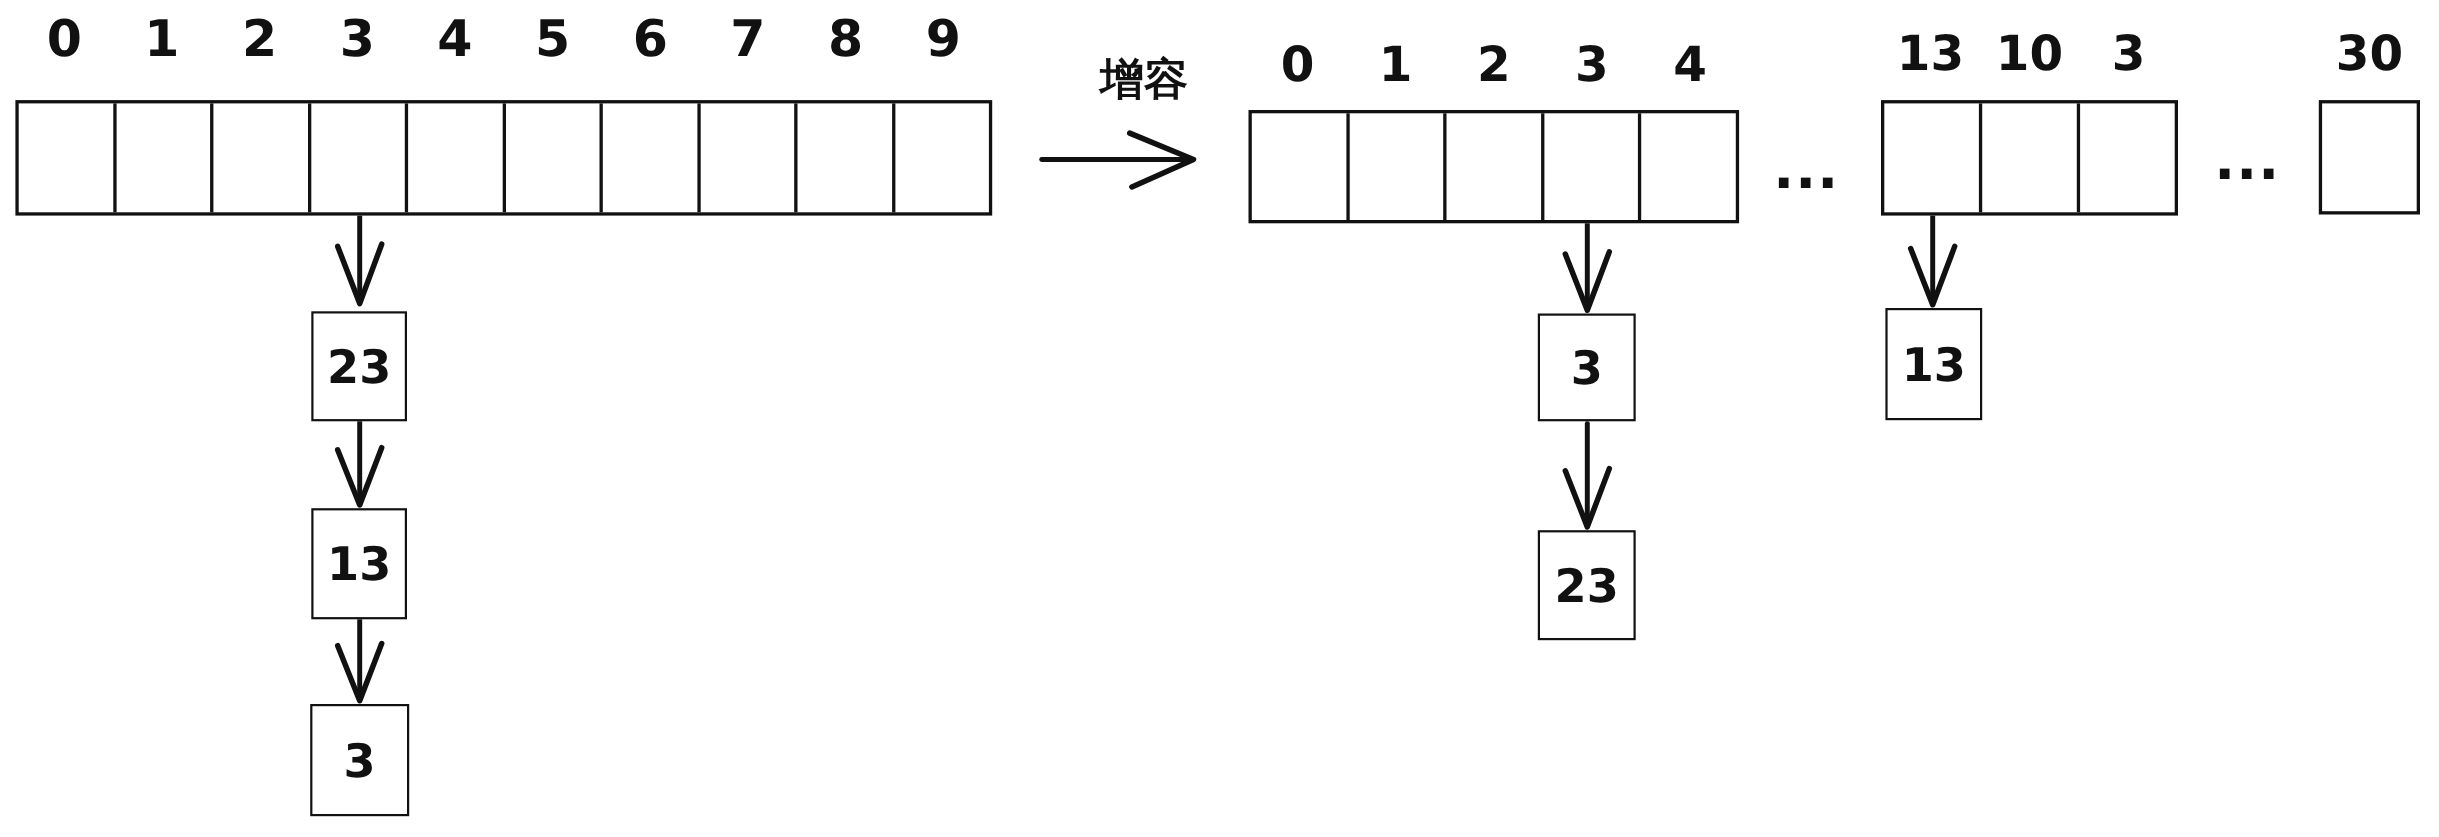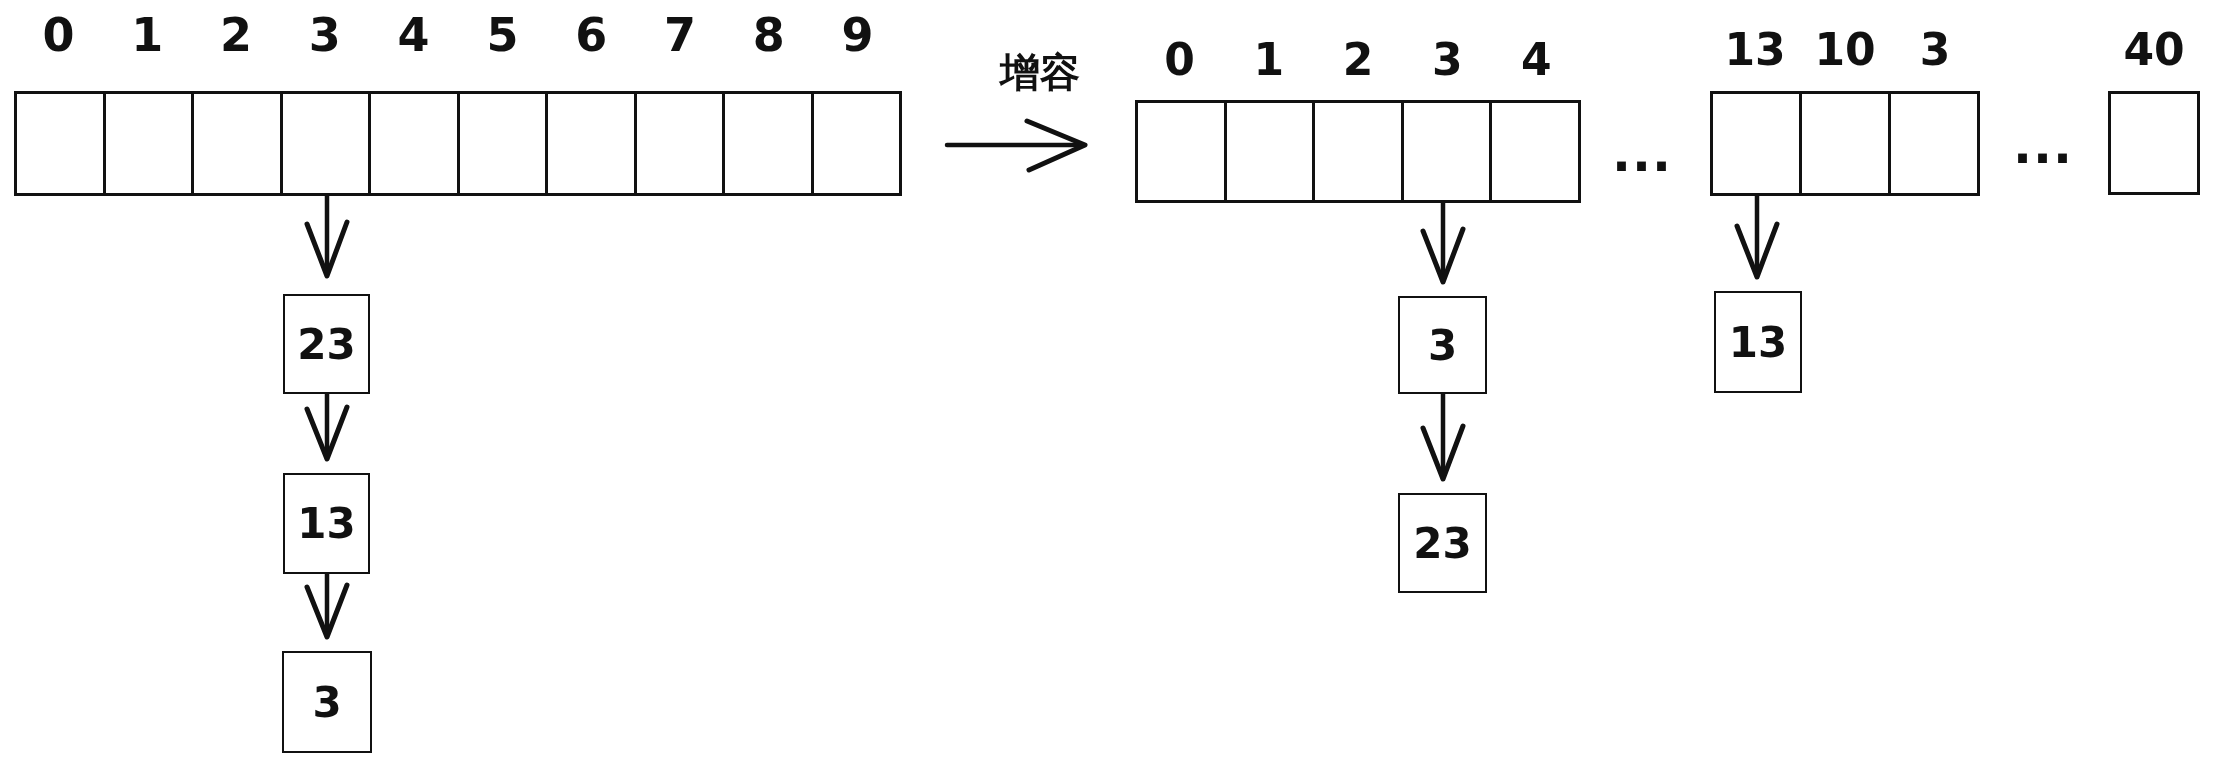--- a/index.html
+++ b/index.html
@@ -58,21 +58,20 @@
   .node-box {
     position: absolute;
     border: 2.5px solid #111111;
     box-sizing: border-box;
     background: #ffffff;
     display: flex;
     align-items: center;
     justify-content: center;
     font-size: 42px;
     font-weight: 600;
-    margin-top: 11px;
   }
 
   .ellipsis {
     position: absolute;
     font-size: 50px;
     font-weight: 700;
     line-height: 1;
     text-align: center;
     letter-spacing: 1px;
   }
@@ -200,21 +199,21 @@
 
   <div class="cell-row" style="left:1710px; top:91px; width:270px; height:105px;">
     <span class="cell"></span>
       <span class="cell"></span>
       <span class="cell"></span>
   </div>
 
   <div class="ellipsis" style="left:1998px; top:121px; width:90px;">...</div>
 
   <div class="label-row label-right" style="left:2108px; top:28px; width:92px;">
-    <span class="idx">40</span>
+    <span class="idx">30</span>
   </div>
 
   <div class="single-cell" style="left:2108px; top:91px; width:92px; height:104px;"></div>
 
   <div class="node-box" style="left:1398px; top:285px; width:89px; height:98px;">3</div>
   <div class="node-box" style="left:1398px; top:482px; width:89px; height:100px;">23</div>
   <div class="node-box" style="left:1714px; top:280px; width:88px; height:102px;">13</div>
 
 </div>
 

